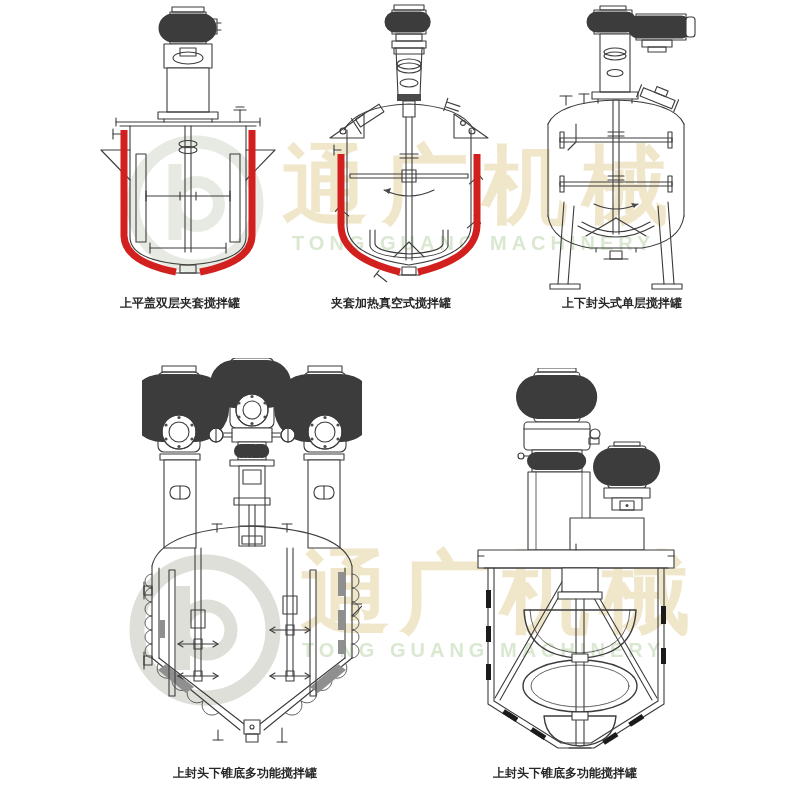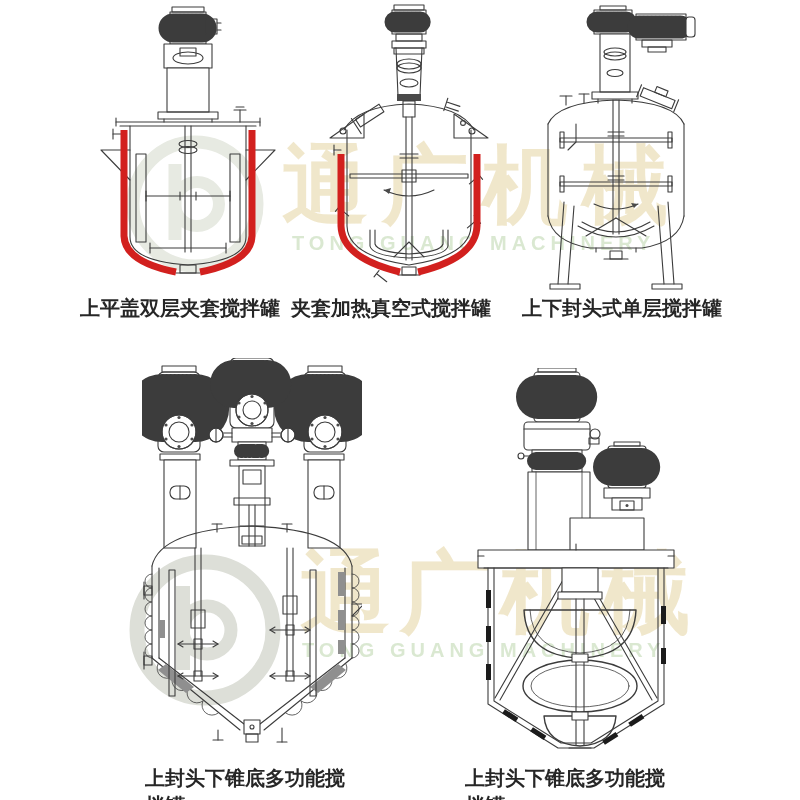--- a/index.html
+++ b/index.html
@@ -26,22 +26,22 @@
   svg .ln{fill:none;stroke:var(--line,#3c3c3c);stroke-width:1.1;stroke-linejoin:round;stroke-linecap:round;}
   svg .thin{stroke-width:0.8;}
   svg .fins{stroke:var(--line,#3c3c3c);stroke-dasharray:1.2 2.8;fill:none;}
   svg .red{stroke:var(--jacket-red,#d2201e);stroke-width:7;fill:none;stroke-linecap:butt;}
   svg .wht{fill:#ffffff;}
   svg .gry{fill:#8f8f8f;stroke:none;}
   svg .blk{fill:#1b1b1b;stroke:none;}
   svg .dk{fill:#4a4a4a;stroke:none;}
   
   .caption{
-    position:absolute;z-index:2;width:200px;
-    font-size:20px;font-weight:700;color:var(--caption-text,#262626);letter-spacing:0;
+    position:absolute;z-index:2;width:200px;text-align:center;
+    font-size:12px;font-weight:700;color:var(--caption-text,#262626);letter-spacing:0;
   }
   #cap1{left:80px;top:295px;}
   #cap2{left:291px;top:295px;}
   #cap3{left:522px;top:295px;}
   #cap4{left:145px;top:765px;}
   #cap5{left:465px;top:765px;}
 </style>
 </head>
 <body>
 

